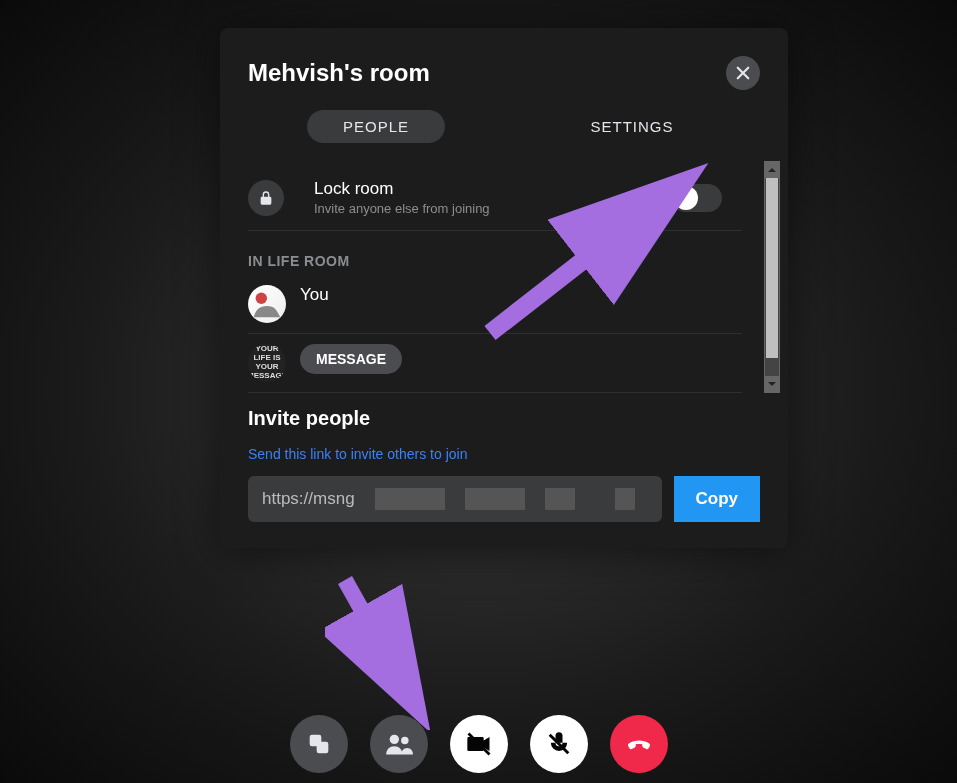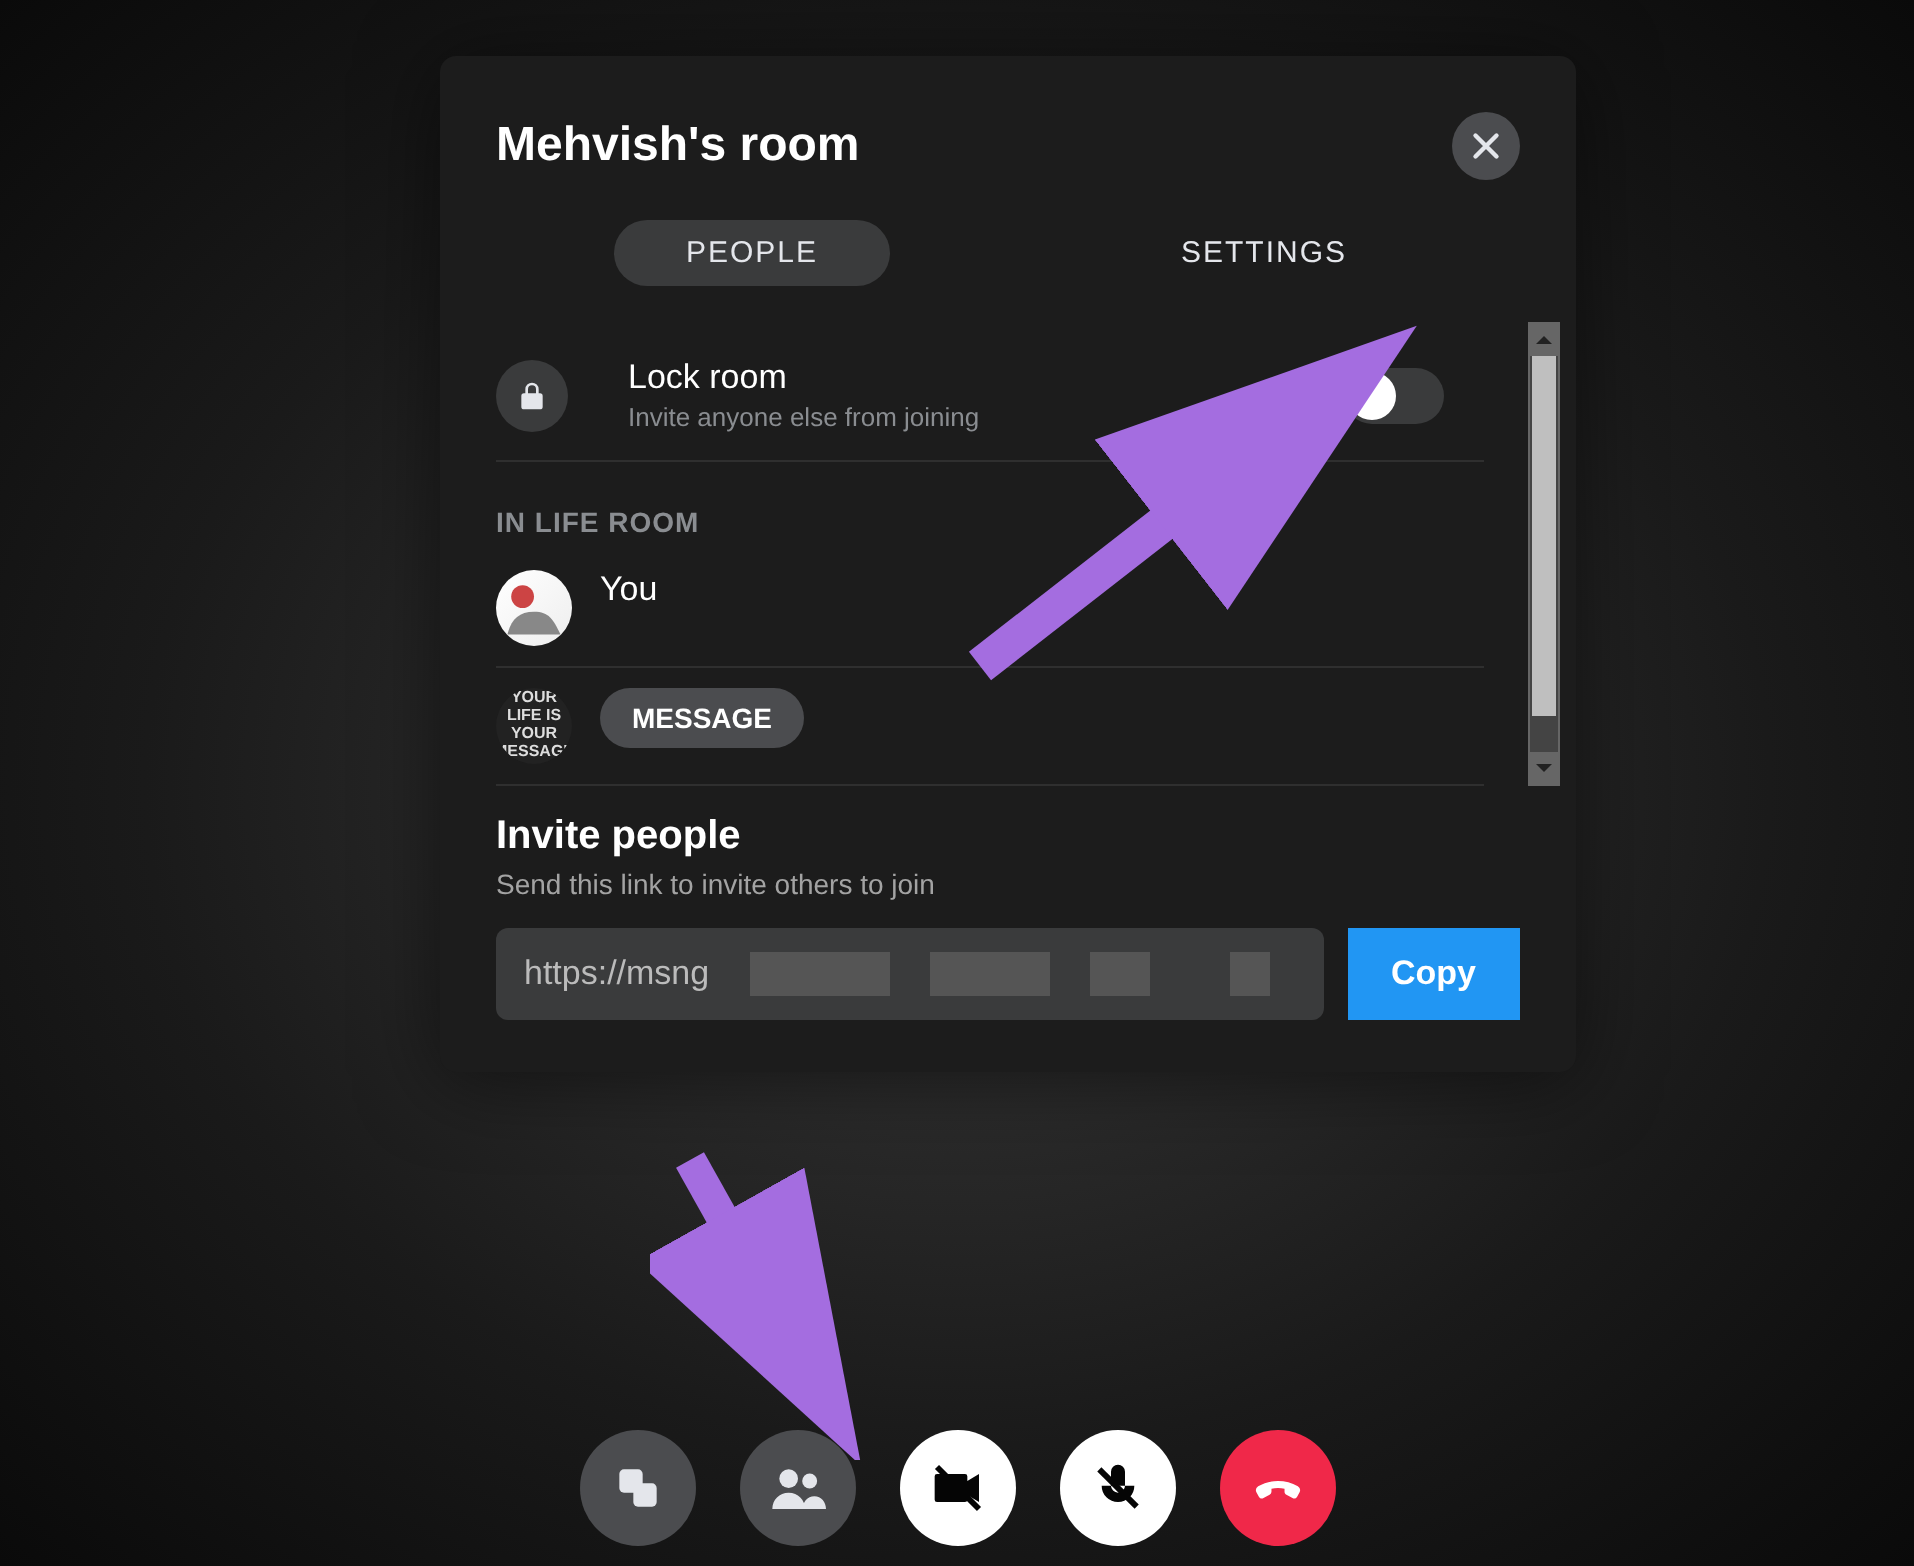--- a/index.html
+++ b/index.html
@@ -134,21 +134,21 @@
     .redact { display:inline-block; width:54px; height:20px; background: linear-gradient(90deg,#666,#888,#555); }
     .remove-btn {
       background:#4b4c4f; color:#fff;
       padding: 7px 16px;
       border-radius: 18px;
       font-size:14px; font-weight:600;
       cursor:pointer;
     }
     .invite-section { padding: 14px 28px 0 28px; }
     .invite-title { font-size: 20px; font-weight:700; color:#fff; }
-    .invite-sub { font-size:14px; color:#a3a3a3; margin-top:4px;}
+    .invite-sub { font-size:14px; color:#3b82f6; margin-top:16px;}
     .link-row { display:flex; gap:12px; margin-top:14px; }
     .link-input {
       flex:1; background:#3a3b3c; border:none;
       padding: 12px 14px; font-size:17px; color:#bbb;
       border-radius:6px;
       position:relative; display:flex; align-items:center; gap:20px;
     }
     .link-redact { height:22px; background:#555; display:inline-block;}
     .copy-btn {
       background:#2196f3; color:#fff; font-size:17px; font-weight:600;

